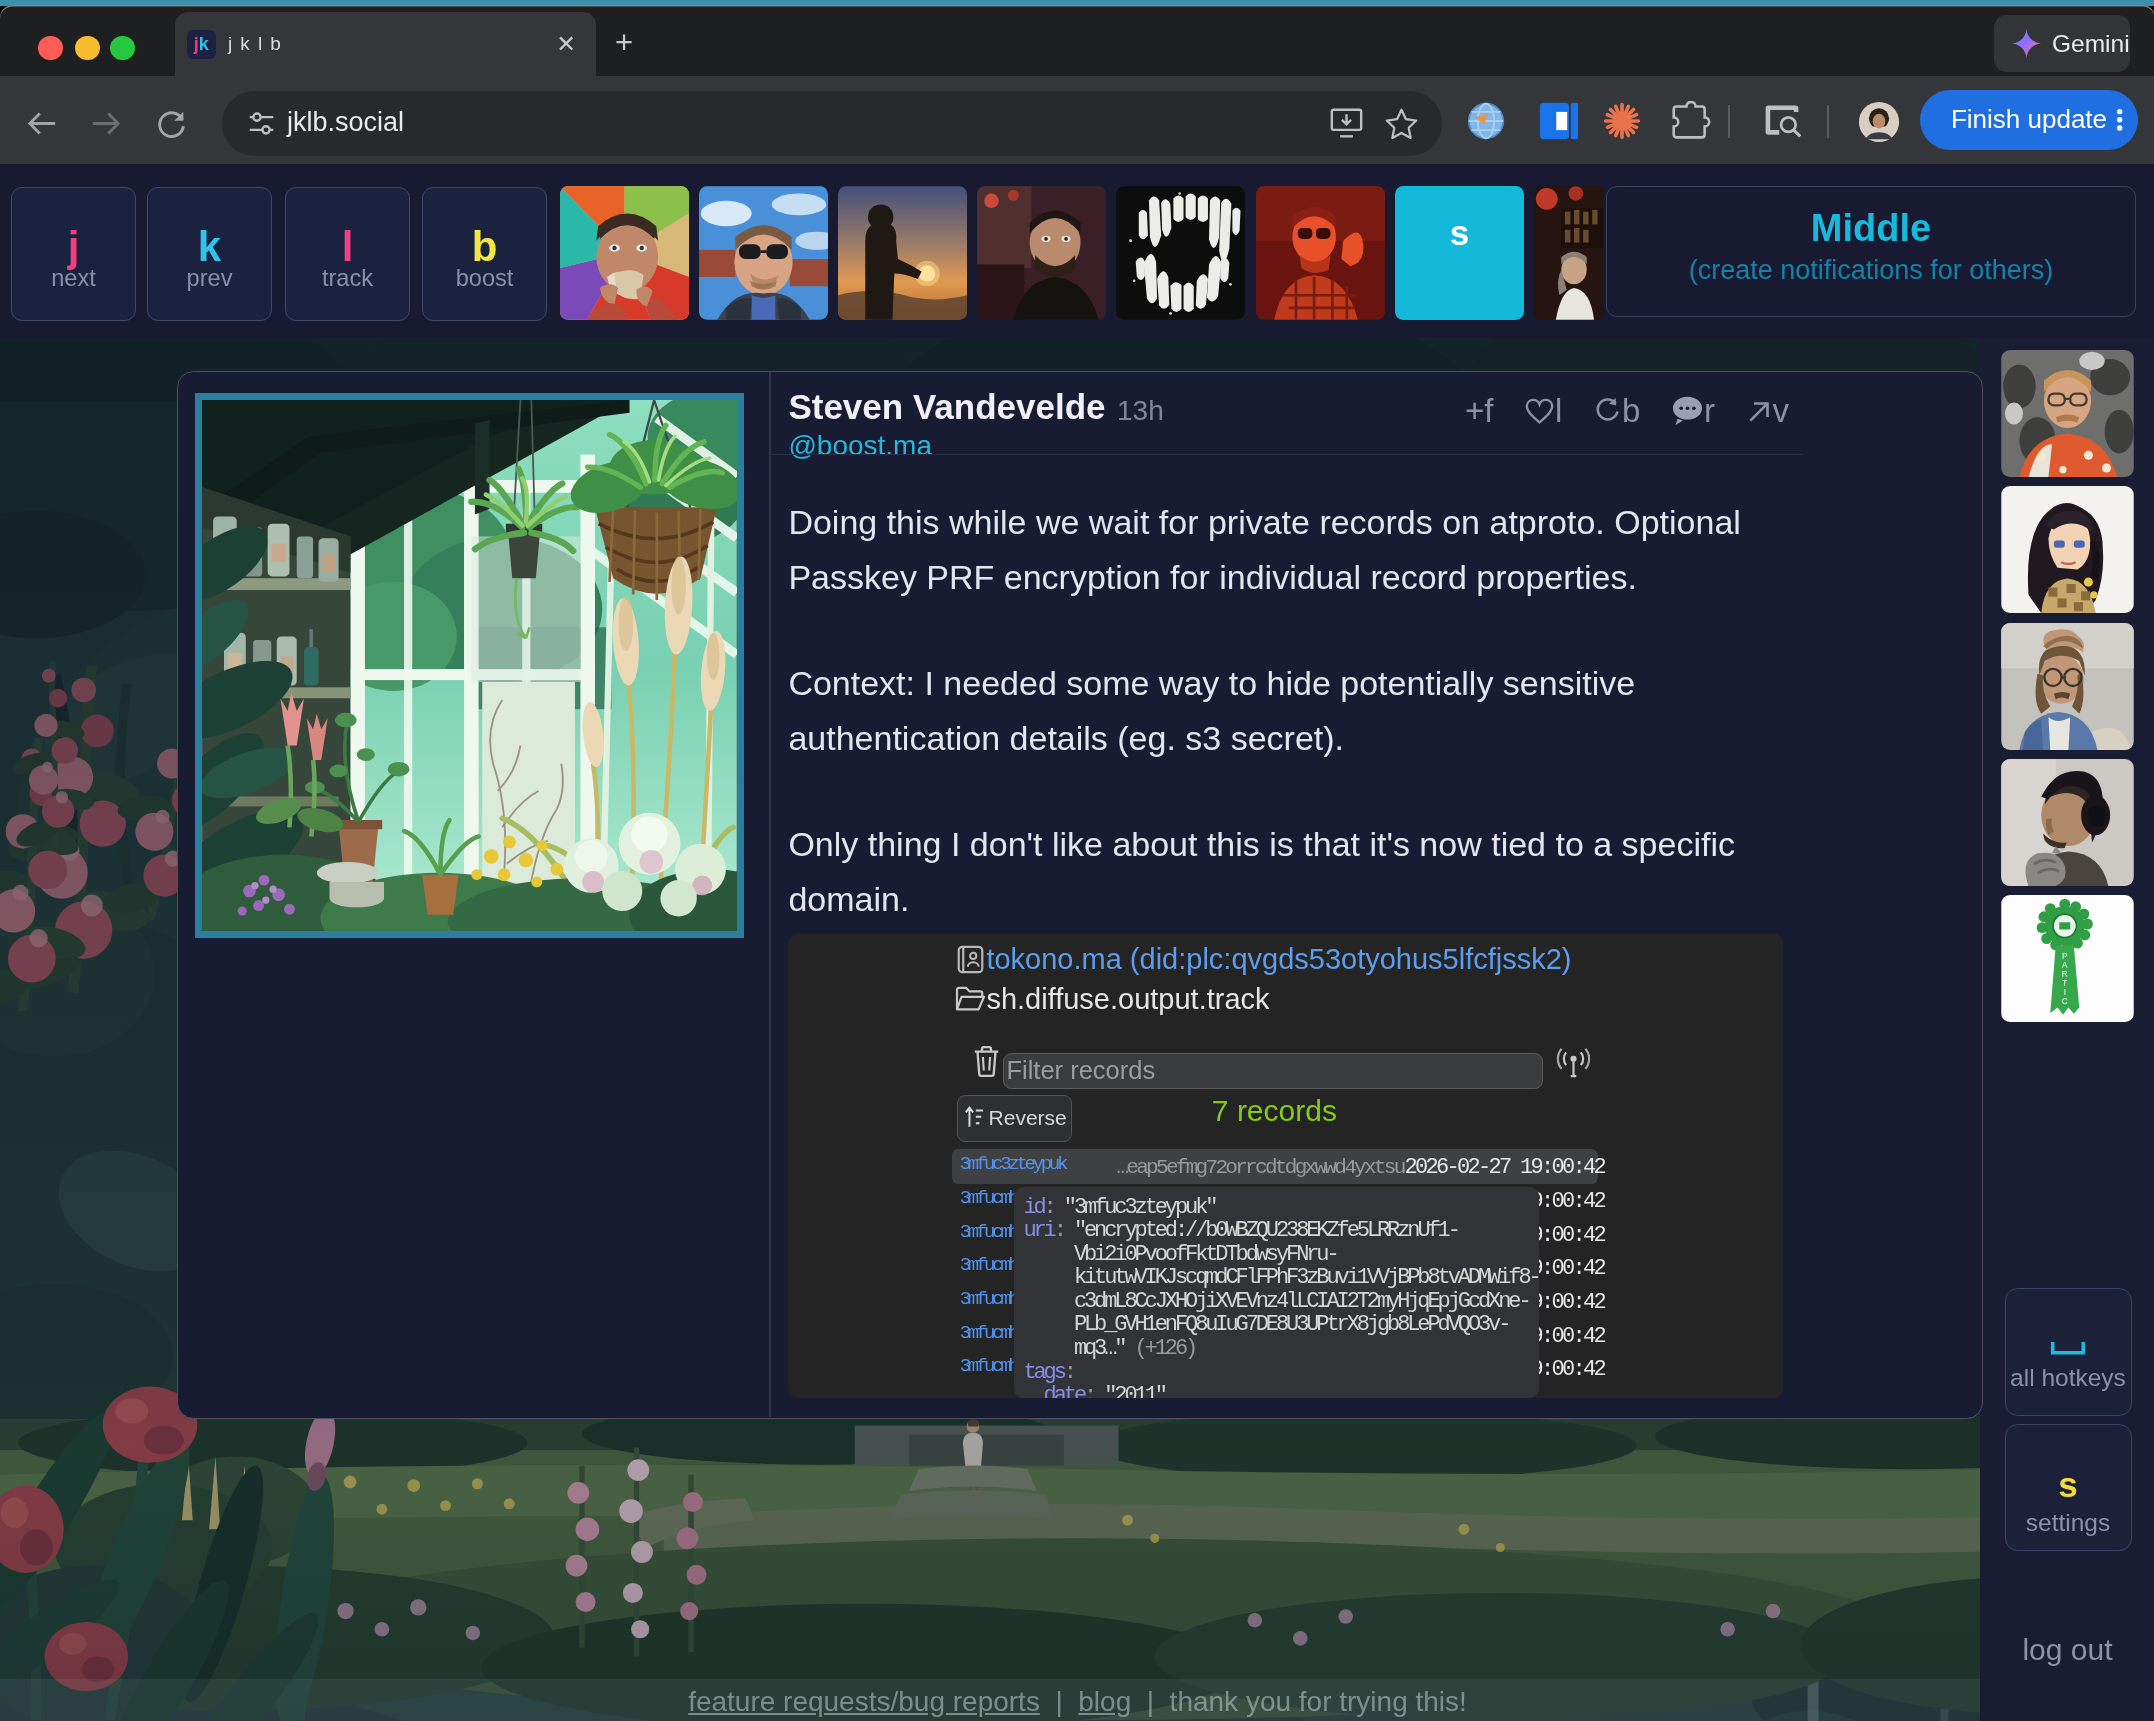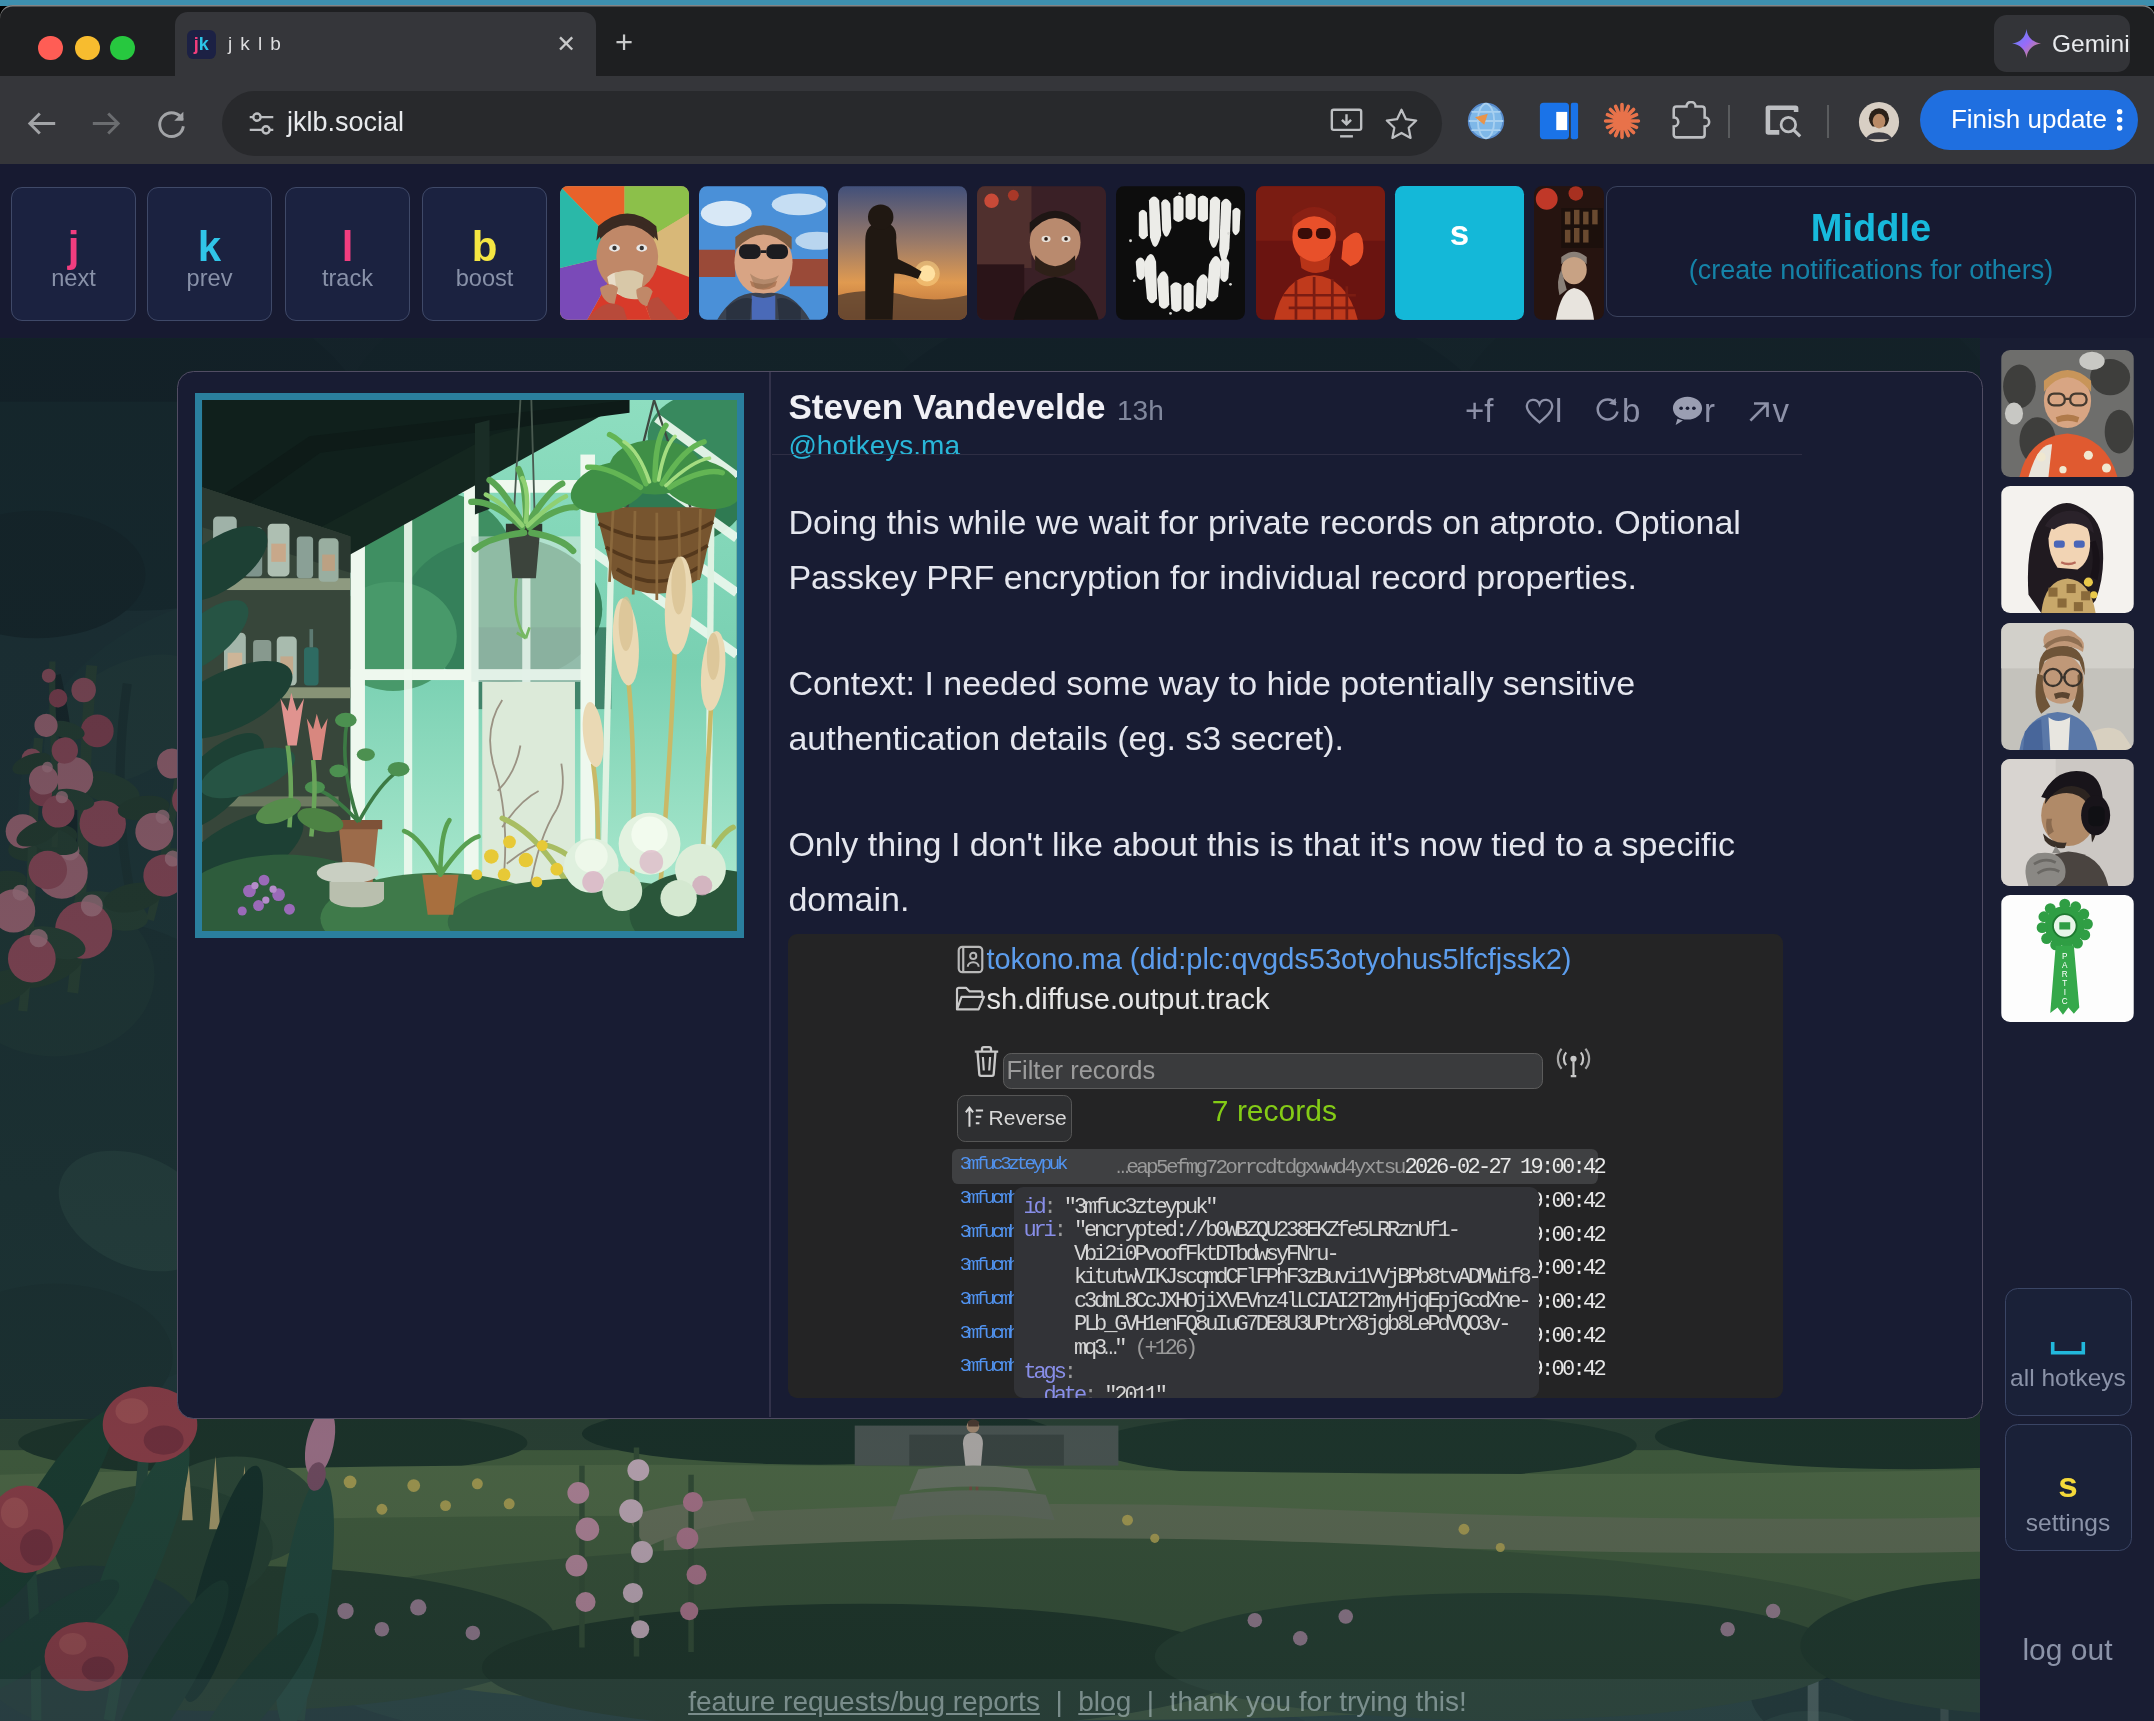--- a/index.html
+++ b/index.html
@@ -916,21 +916,21 @@
             <path d="M122 396 l-7 -46 l7 12 l4 -17 l5 17 l7 -12 l-7 46 z" fill="#d8877f"></path>
             <ellipse cx="84" cy="452" rx="26" ry="12" fill="#568c4c" transform="rotate(-20 84 452)"></ellipse>
             <ellipse cx="130" cy="462" rx="26" ry="12" fill="#4d8344" transform="rotate(15 130 462)"></ellipse>
           </g>
         </svg>
         </div>
         <div id="vdiv"></div>
         <div id="rcol">
           <div id="pname">Steven Vandevelde</div>
           <div id="ptime">13h</div>
-          <div id="phandle">@hotkeys.ma</div>
+          <div id="phandle">@boost.ma</div>
           <div id="pactions">
             <span>+f</span>
             <span><svg width="31" height="29" viewBox="0 0 34 32">
                   <path d="M17 28 C10 22 3 16 3 10 a7.2 7.2 0 0 1 14-2 a7.2 7.2 0 0 1 14 2 c0 6-7 12-14 18z" fill="none" stroke="#8d91a8" stroke-width="2.6"></path>
                 </svg>l</span>
             <span><svg width="29" height="29" viewBox="0 0 32 32">
                   <path d="M25 7 A11 11 0 1 0 27 16" fill="none" stroke="#8d91a8" stroke-width="2.8"></path>
                   <path d="M25 1 L25.5 9.5 L17.5 7.5 Z" fill="#8d91a8"></path>
                 </svg>b</span>
             <span><svg width="33" height="31" viewBox="0 0 36 34">

